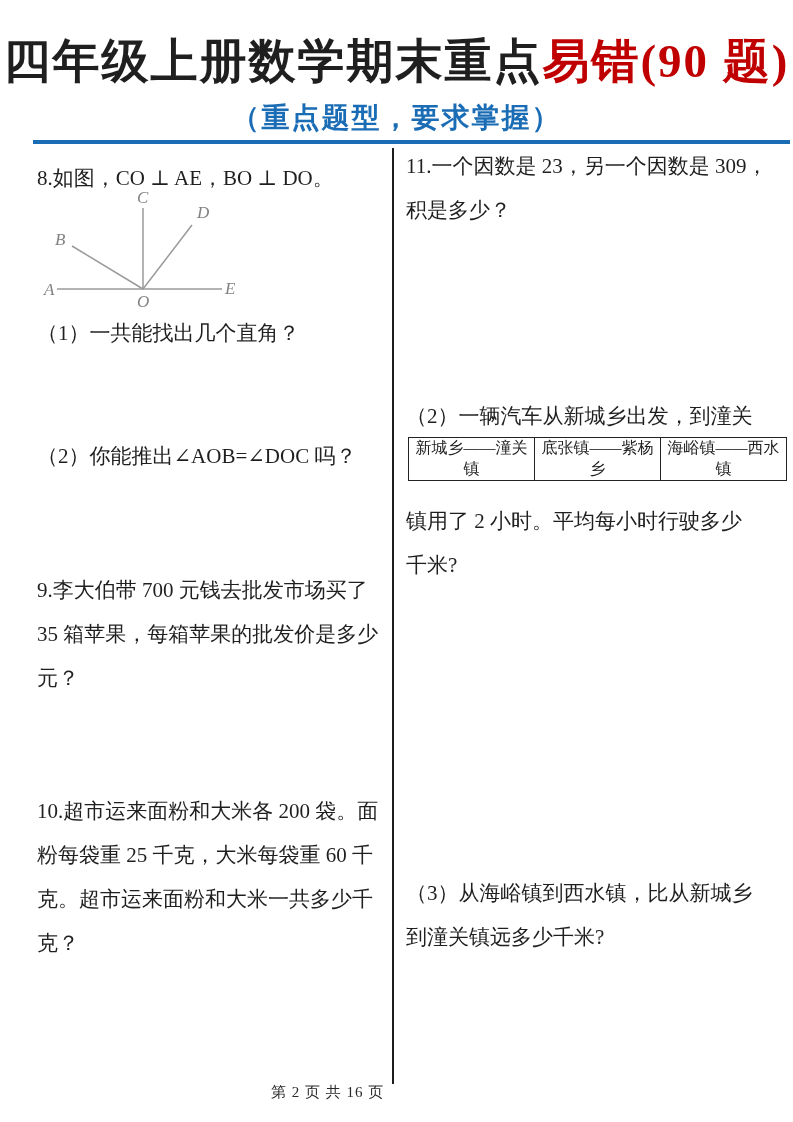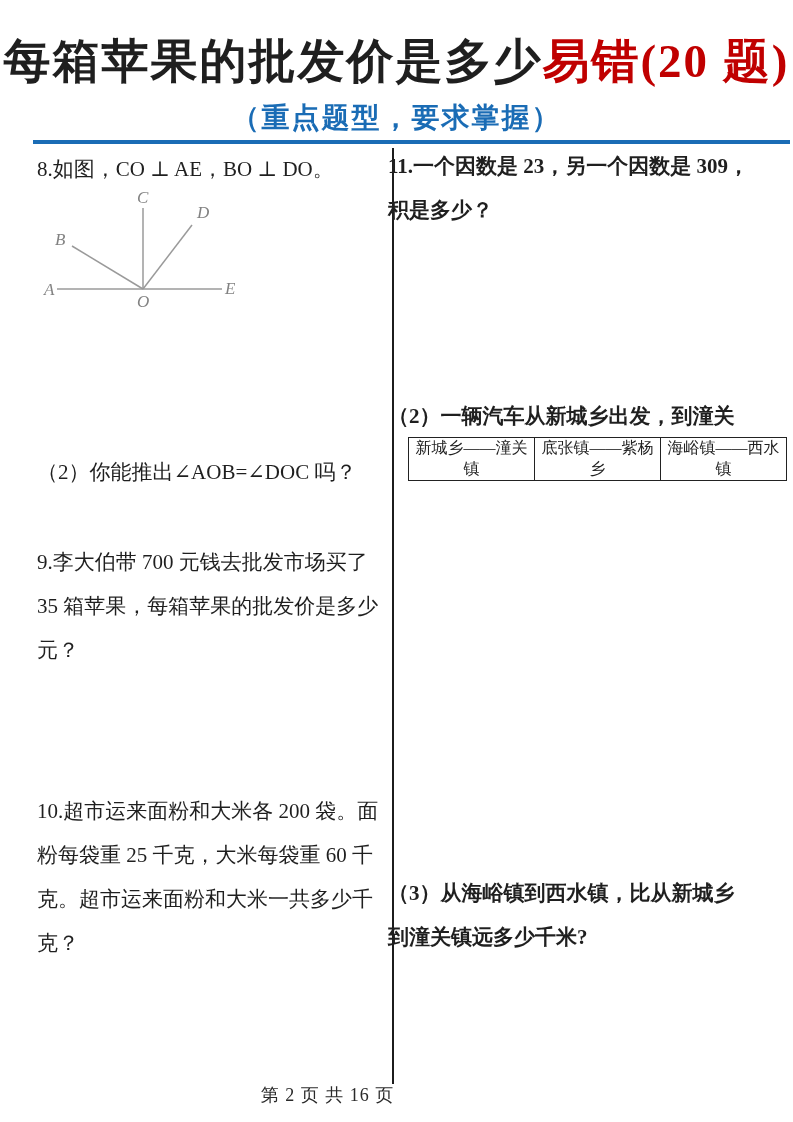--- a/index.html
+++ b/index.html
@@ -33,74 +33,75 @@
     position:absolute;left:392px;top:148px;width:2px;height:936px;
     background:#1c1c1c;
   }
   .txt{
     position:absolute;
     font-size:21px;line-height:44px;
     white-space:pre-line;
     text-align:left;
   }
   .lcol{left:37px;width:356px;}
-  .rcol{left:388px;width:380px;font-weight:bold;}
+  .rcol{left:406px;width:380px;}
   .figure{position:absolute;left:40px;top:185px;}
   .figure line{stroke:#9a9a9a;stroke-width:1.5;}
   .figure text{
     font-family:"Liberation Serif","DejaVu Serif",serif;
     font-style:italic;font-size:17px;fill:#828282;
   }
   table.dist{
     position:absolute;left:408px;top:437px;width:379px;
     border-collapse:collapse;
     font-family:"Liberation Serif","DejaVu Serif",serif;
   }
   table.dist th,table.dist td{
     border:1.6px solid #222222;
     text-align:center;vertical-align:middle;
     font-weight:400;padding:0;
   }
   table.dist th{height:28px;font-size:16px;}
   table.dist td{height:30px;font-size:17px;}
   .footer{
     position:absolute;top:1083px;left:0;width:655px;
-    text-align:center;font-size:18px;color:#2a2a2a;
+    text-align:center;font-size:15px;color:#2a2a2a;
     letter-spacing:1px;
   }
 </style>
 </head>
 <body>
 
 <div class="page">
 
-  <div class="title"><span>每箱苹果的批发价是多少</span><span class="red">易错(20 题)</span></div>
+  <div class="title"><span>四年级上册数学期末重点</span><span class="red">易错(90 题)</span></div>
 
   <div class="subtitle">（重点题型，要求掌握）</div>
 
   <div class="rule-blue"></div>
   <div class="divider-v"></div>
 
-  <div class="txt lcol" style="top:147px">8.如图，CO ⊥ AE，BO ⊥ DO。</div>
+  <div class="txt lcol" style="top:156px">8.如图，CO ⊥ AE，BO ⊥ DO。</div>
 
   <svg class="figure" width="195" height="130" viewBox="0 0 195 130">
     <line x1="17" y1="104" x2="182" y2="104"></line>
     <line x1="103" y1="23" x2="103" y2="104"></line>
     <line x1="103" y1="104" x2="152" y2="40"></line>
     <line x1="103" y1="104" x2="32" y2="61"></line>
     <text x="4" y="110">A</text>
     <text x="15" y="60">B</text>
     <text x="97" y="18">C</text>
     <text x="157" y="33">D</text>
     <text x="185" y="109">E</text>
     <text x="97" y="122">O</text>
   </svg>
 
-  <div class="txt lcol" style="top:450px">（2）你能推出∠AOB=∠DOC 吗？</div>
-  <div class="txt lcol" style="top:540px">9.李大伯带 700 元钱去批发市场买了
+  <div class="txt lcol" style="top:311px">（1）一共能找出几个直角？</div>
+  <div class="txt lcol" style="top:434px">（2）你能推出∠AOB=∠DOC 吗？</div>
+  <div class="txt lcol" style="top:568px">9.李大伯带 700 元钱去批发市场买了
 35 箱苹果，每箱苹果的批发价是多少
 元？</div>
   <div class="txt lcol" style="top:789px">10.超市运来面粉和大米各 200 袋。面
 粉每袋重 25 千克，大米每袋重 60 千
 克。超市运来面粉和大米一共多少千
 克？</div>
 
   <div class="txt rcol" style="top:144px">11.一个因数是 23，另一个因数是 309，
 积是多少？</div>
   <div class="txt rcol" style="top:394px">（2）一辆汽车从新城乡出发，到潼关</div>
@@ -108,18 +109,20 @@
   <table class="dist">
     <tbody>
         <tr>
       <th>新城乡——潼关镇</th>
       <th>底张镇——紫杨乡</th>
       <th>海峪镇——西水镇</th>
     </tr>
   </tbody>
     </table>
 
+  <div class="txt rcol" style="top:499px">镇用了 2 小时。平均每小时行驶多少
+千米?</div>
   <div class="txt rcol" style="top:871px">（3）从海峪镇到西水镇，比从新城乡
 到潼关镇远多少千米?</div>
 
   <div class="footer">第 2 页 共 16 页</div>
 
 </div>
 
 </body></html>

